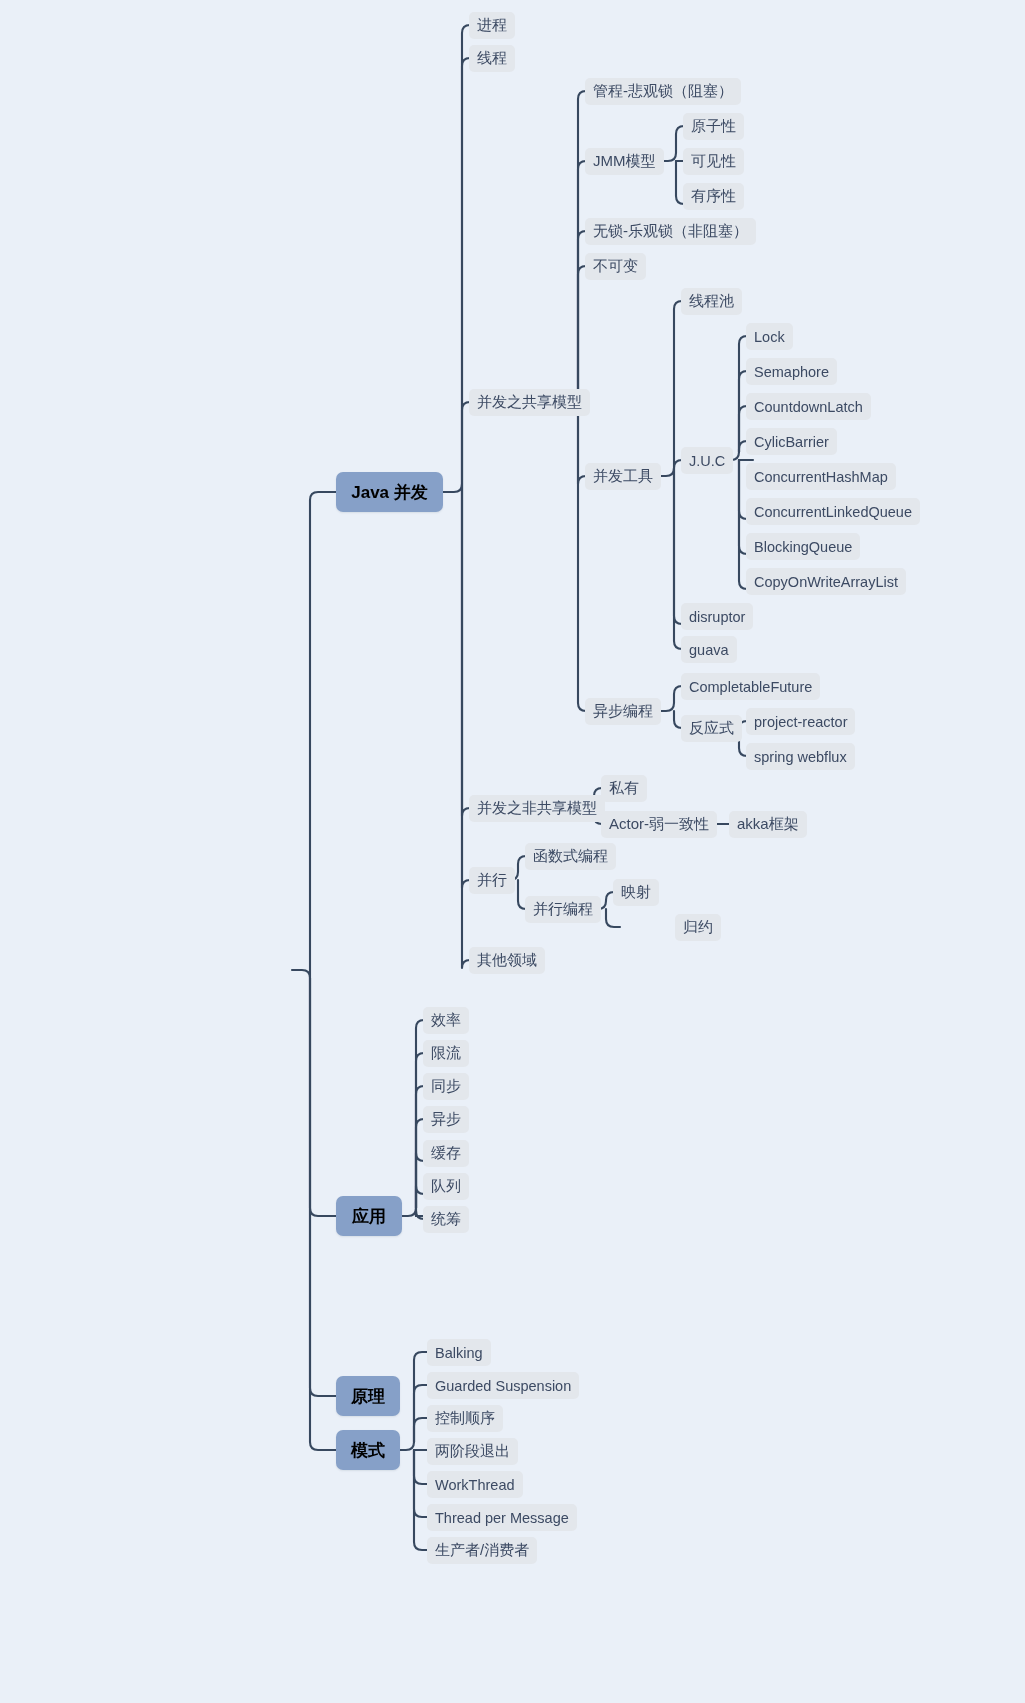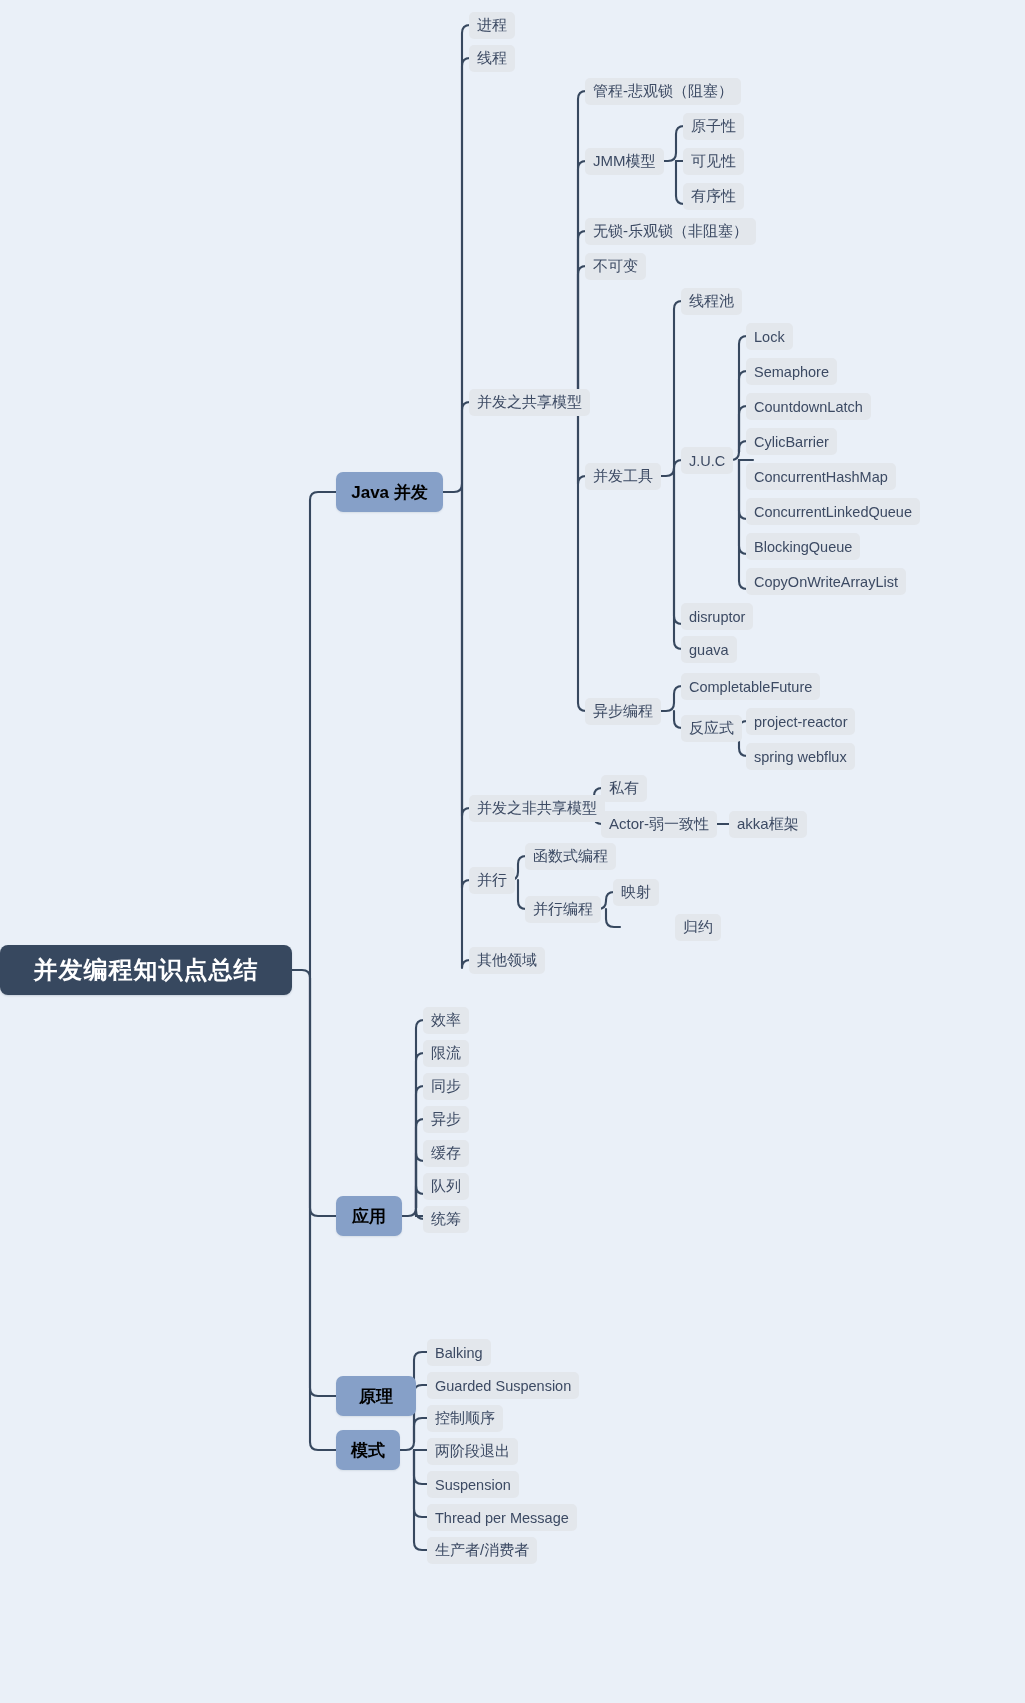--- a/index.html
+++ b/index.html
@@ -135,31 +135,28 @@
       <path d="M400,1450 H406 Q414,1450 414,1442 V1360 Q414,1352 422,1352 H428"></path>
       <path d="M414,1442 V1393 Q414,1385 422,1385 H428"></path>
       <path d="M414,1442 V1426 Q414,1418 422,1418 H428"></path>
       <path d="M414,1450 H428"></path>
       <path d="M414,1450 V1476 Q414,1484 422,1484 H428"></path>
       <path d="M414,1450 V1509 Q414,1517 422,1517 H428"></path>
       <path d="M414,1450 V1542 Q414,1550 422,1550 H428"></path>
     </g>
   </svg>
 
-  <div class="node n-root" style="left:0px; top:945px; width:292px; height:50px; justify-content:center;">
-    <span>并发编程知识点总结</span>
-  </div>
 
   <div class="node n-l1" style="left:336px; top:472px; width:107px; height:40px; justify-content:center;">
     <span>Java 并发</span>
   </div>
   <div class="node n-l1" style="left:336px; top:1196px; width:66px; height:40px; justify-content:center;">
     <span>应用</span>
   </div>
-  <div class="node n-l1" style="left:336px; top:1376px; width:80px; height:40px; justify-content:center;">
+  <div class="node n-l1" style="left:336px; top:1376px; width:64px; height:40px; justify-content:center;">
     <span>原理</span>
   </div>
   <div class="node n-l1" style="left:336px; top:1430px; width:64px; height:40px; justify-content:center;">
     <span>模式</span>
   </div>
 
   <div class="node n-leaf cjk" style="left:469px; top:12px; height:27px;">
     <span>进程</span>
   </div>
   <div class="node n-leaf cjk" style="left:469px; top:45px; height:27px;">
@@ -309,21 +306,21 @@
   <div class="node n-leaf" style="left:427px; top:1372px; height:27px;">
     <span>Guarded Suspension</span>
   </div>
   <div class="node n-leaf cjk" style="left:427px; top:1405px; height:27px;">
     <span>控制顺序</span>
   </div>
   <div class="node n-leaf cjk" style="left:427px; top:1438px; height:27px;justify-content:center;">
     <span>两阶段退出</span>
   </div>
   <div class="node n-leaf" style="left:427px; top:1471px; height:27px;">
-    <span>Suspension</span>
+    <span>WorkThread</span>
   </div>
   <div class="node n-leaf" style="left:427px; top:1504px; height:27px;">
     <span>Thread per Message</span>
   </div>
   <div class="node n-leaf cjk" style="left:427px; top:1537px; height:27px;">
     <span>生产者/消费者</span>
   </div>
 
 </div>
 

